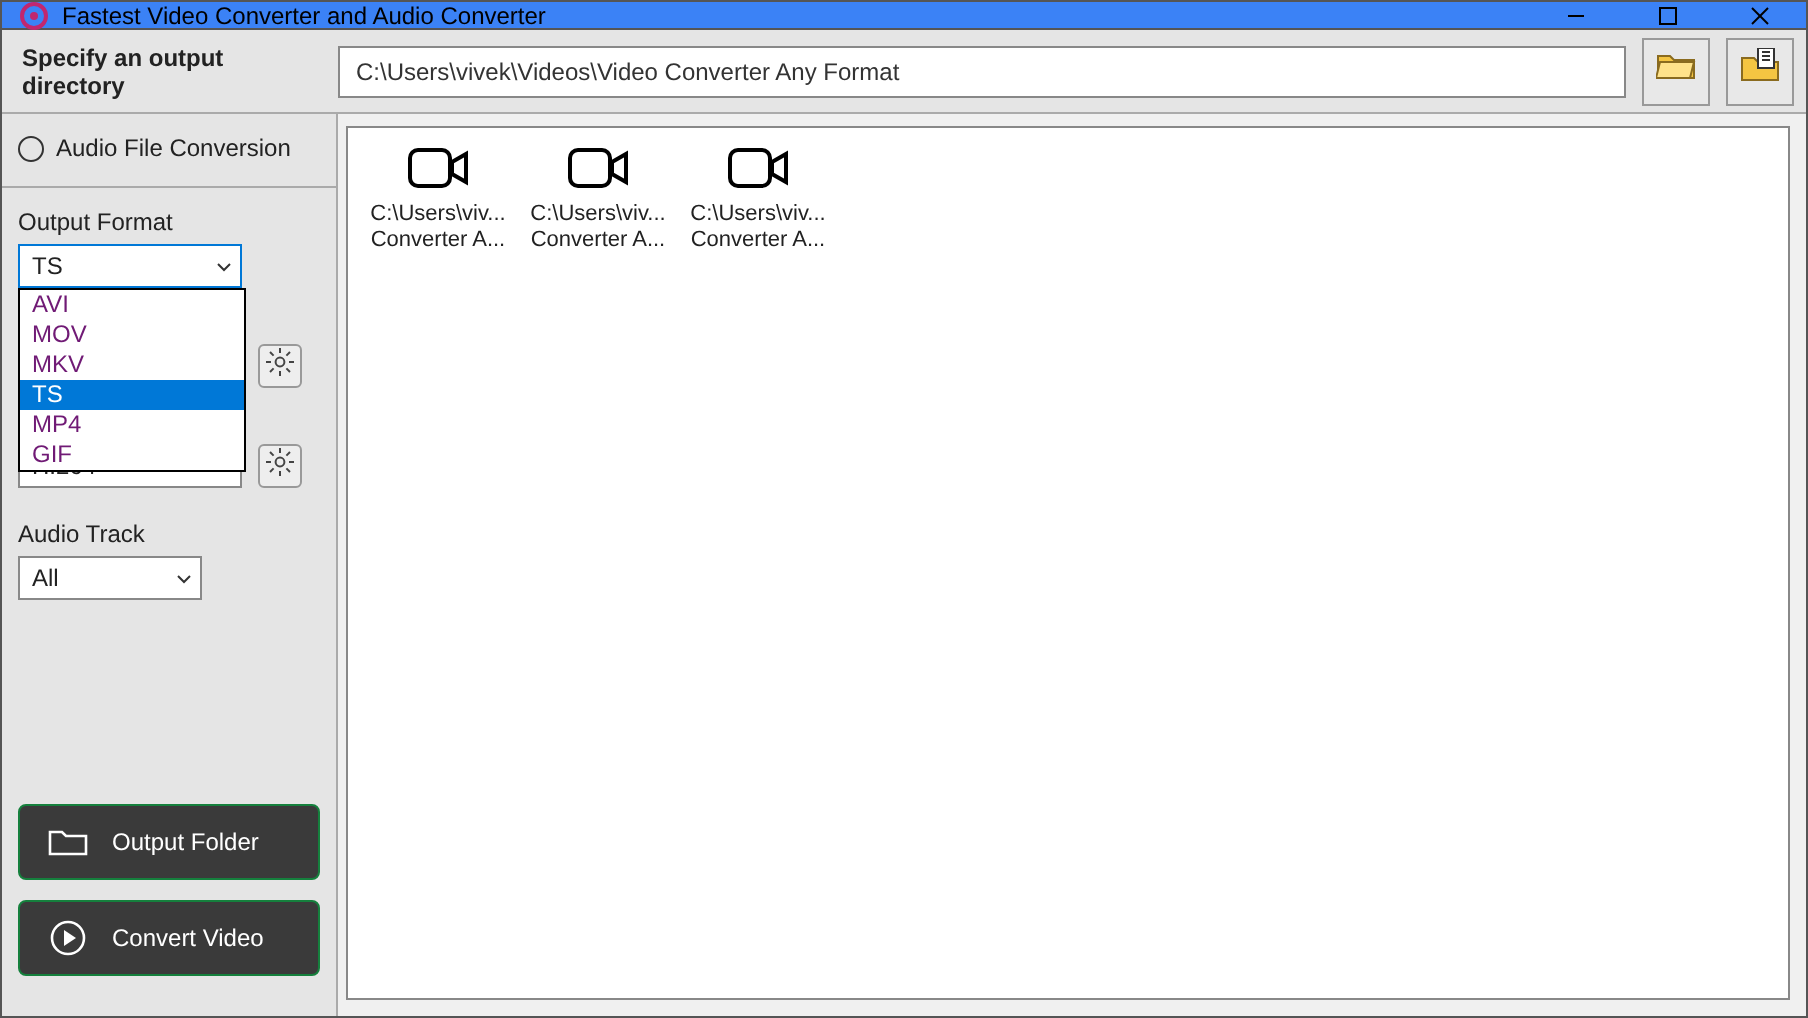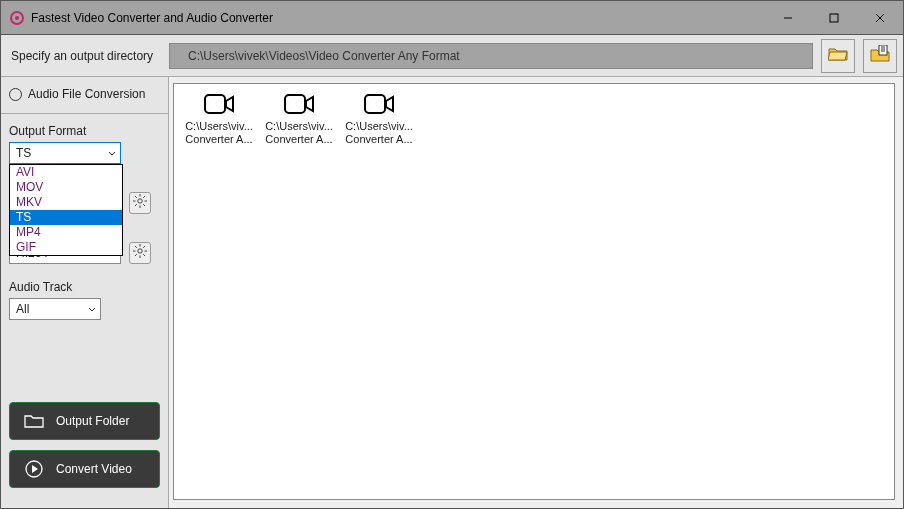--- a/index.html
+++ b/index.html
@@ -1,27 +1,27 @@
 <!DOCTYPE html>
 <html><head>
 <meta charset="utf-8">
 <style>
   * { box-sizing: border-box; font-family: "Segoe UI", Tahoma, sans-serif; }
   html,body { margin:0; padding:0; }
   body { background:#fff; }
   .window { width:904px; height:509px; border:1px solid #555; display:flex; flex-direction:column; background:#f0f0f0; }
-  .titlebar { height:34px; background:#a3a3a3; display:flex; align-items:center; border-bottom:1px solid #555; }
+  .titlebar { height:14px; background:#3b82f6; display:flex; align-items:center; border-bottom:1px solid #555; }
   .titlebar .app-icon { width:16px; height:16px; margin:0 6px 0 8px; display:flex; align-items:center; justify-content:center; }
   .titlebar .title { font-size:12px; color:#000; flex:0 0 auto; }
   .titlebar .spacer { flex:1; }
   .win-btn { width:46px; height:30px; display:flex; align-items:center; justify-content:center; }
   .win-btn svg { width:10px; height:10px; }
   .topbar { height:42px; background:#e5e5e5; border-bottom:1px solid #aaa; display:flex; align-items:center; padding:0 6px 0 10px; gap:8px; }
-  .topbar-label { font-size:12px; font-weight:normal; color:#222; width:150px; }
-  .dir-input { flex:1; height:26px; border:1px solid #888; background:#a3a3a3; font-size:12px; padding:2px 18px; color:#333; }
+  .topbar-label { font-size:12px; font-weight:bold; color:#222; width:150px; }
+  .dir-input { flex:1; height:26px; border:1px solid #888; background:#ffffff; font-size:12px; padding:2px 8px; color:#333; }
   .icon-btn { width:34px; height:34px; border:1px solid #999; background:#e8e8e8; display:flex; align-items:center; justify-content:center; }
   .content { flex:1; display:flex; min-height:0; }
   .sidebar { width:168px; background:#e5e5e5; border-right:1px solid #aaa; padding:6px 8px 10px 8px; display:flex; flex-direction:column; position:relative; }
   .radio-row { display:flex; align-items:center; gap:6px; font-size:12px; padding:4px 0; color:#222; }
   .radio-outer { width:13px; height:13px; border:1px solid #333; border-radius:50%; display:flex; align-items:center; justify-content:center; }
   .radio-inner { width:7px; height:7px; border-radius:50%; background:#333; }
   .hr { height:1px; background:#aaa; margin:8px -8px 10px -8px; }
   .section-label { font-size:12px; color:#222; margin-bottom:4px; }
   .combo { position:relative; height:22px; border:1px solid #0078d7; background:#fff; display:flex; align-items:center; padding:0 18px 0 6px; font-size:12px; color:#222; width:112px; }
   .combo.plain { border:1px solid #888; width:112px; }

